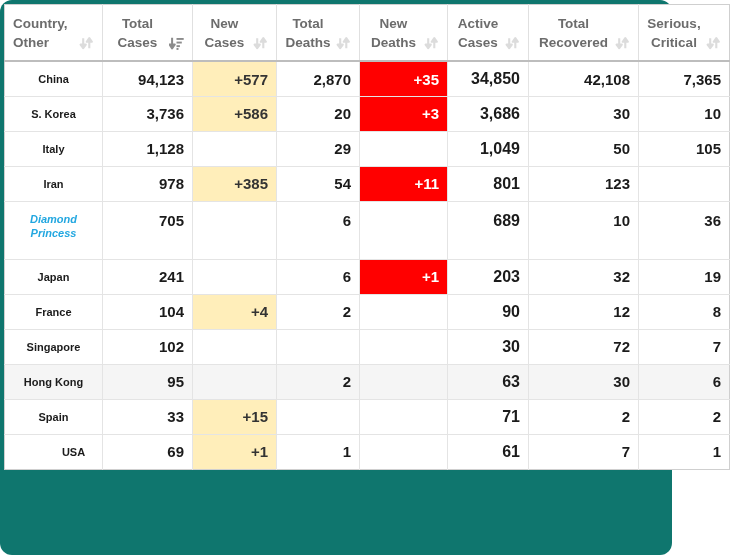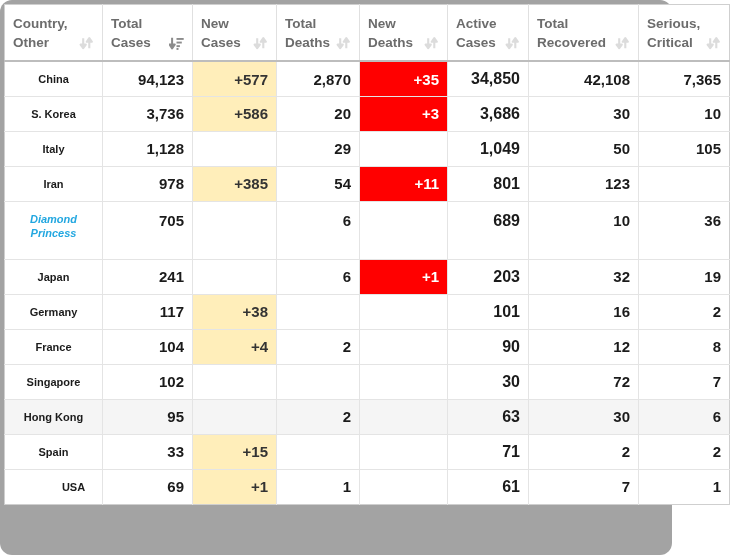--- a/index.html
+++ b/index.html
@@ -12,21 +12,21 @@
     height: 555px;
     font-family: "Liberation Sans", sans-serif;
     overflow: hidden;
   }
 
   #table-wrap {
     box-sizing: border-box;
     width: 672px;
     height: 555px;
     padding: 4px 4px 0 4px;
-    background: #a3a3a3;
+    background: #0f766e;
     border-radius: 12px;
   }
 
   table#cases-table {
     width: 725px;
     border-collapse: collapse;
     table-layout: fixed;
     background: #ffffff;
     border: 1px solid #cfcfcf;
     border-top: 1px solid #cfcfcf;
@@ -41,21 +41,21 @@
     font-weight: bold;
     color: #6c6c6c;
     line-height: 1.42;
     border-right: 1px solid #e0e0e0;
     border-bottom: 2px solid #bdbdbd;
     background: #ffffff;
     white-space: normal;
   }
   thead th:last-child { border-right: none; }
   thead th.col-country { text-align: left; }
-  thead th.col-num { text-align: left; }
+  thead th.col-num { text-align: center; }
 
   .th-inner {
     display: block;
     position: relative;
     padding-right: 20px;
   }
   .th-label { display: inline; }
 
   .sort-icon {
     position: absolute;
@@ -273,30 +273,20 @@
           <td class="cell-country"><span>Japan</span></td>
           <td class=""><span>241</span></td>
           <td class=""></td>
           <td class=""><span>6</span></td>
           <td class="state-new-deaths"><span>+1</span></td>
           <td class="cell-active"><span>203</span></td>
           <td class=""><span>32</span></td>
           <td class=""><span>19</span></td>
         </tr>
         <tr>
-          <td class="cell-country"><span>Germany</span></td>
-          <td class=""><span>117</span></td>
-          <td class="state-new-cases"><span>+38</span></td>
-          <td class=""></td>
-          <td class=""></td>
-          <td class="cell-active"><span>101</span></td>
-          <td class=""><span>16</span></td>
-          <td class=""><span>2</span></td>
-        </tr>
-        <tr>
           <td class="cell-country"><span>France</span></td>
           <td class=""><span>104</span></td>
           <td class="state-new-cases"><span>+4</span></td>
           <td class=""><span>2</span></td>
           <td class=""></td>
           <td class="cell-active"><span>90</span></td>
           <td class=""><span>12</span></td>
           <td class=""><span>8</span></td>
         </tr>
         <tr>

